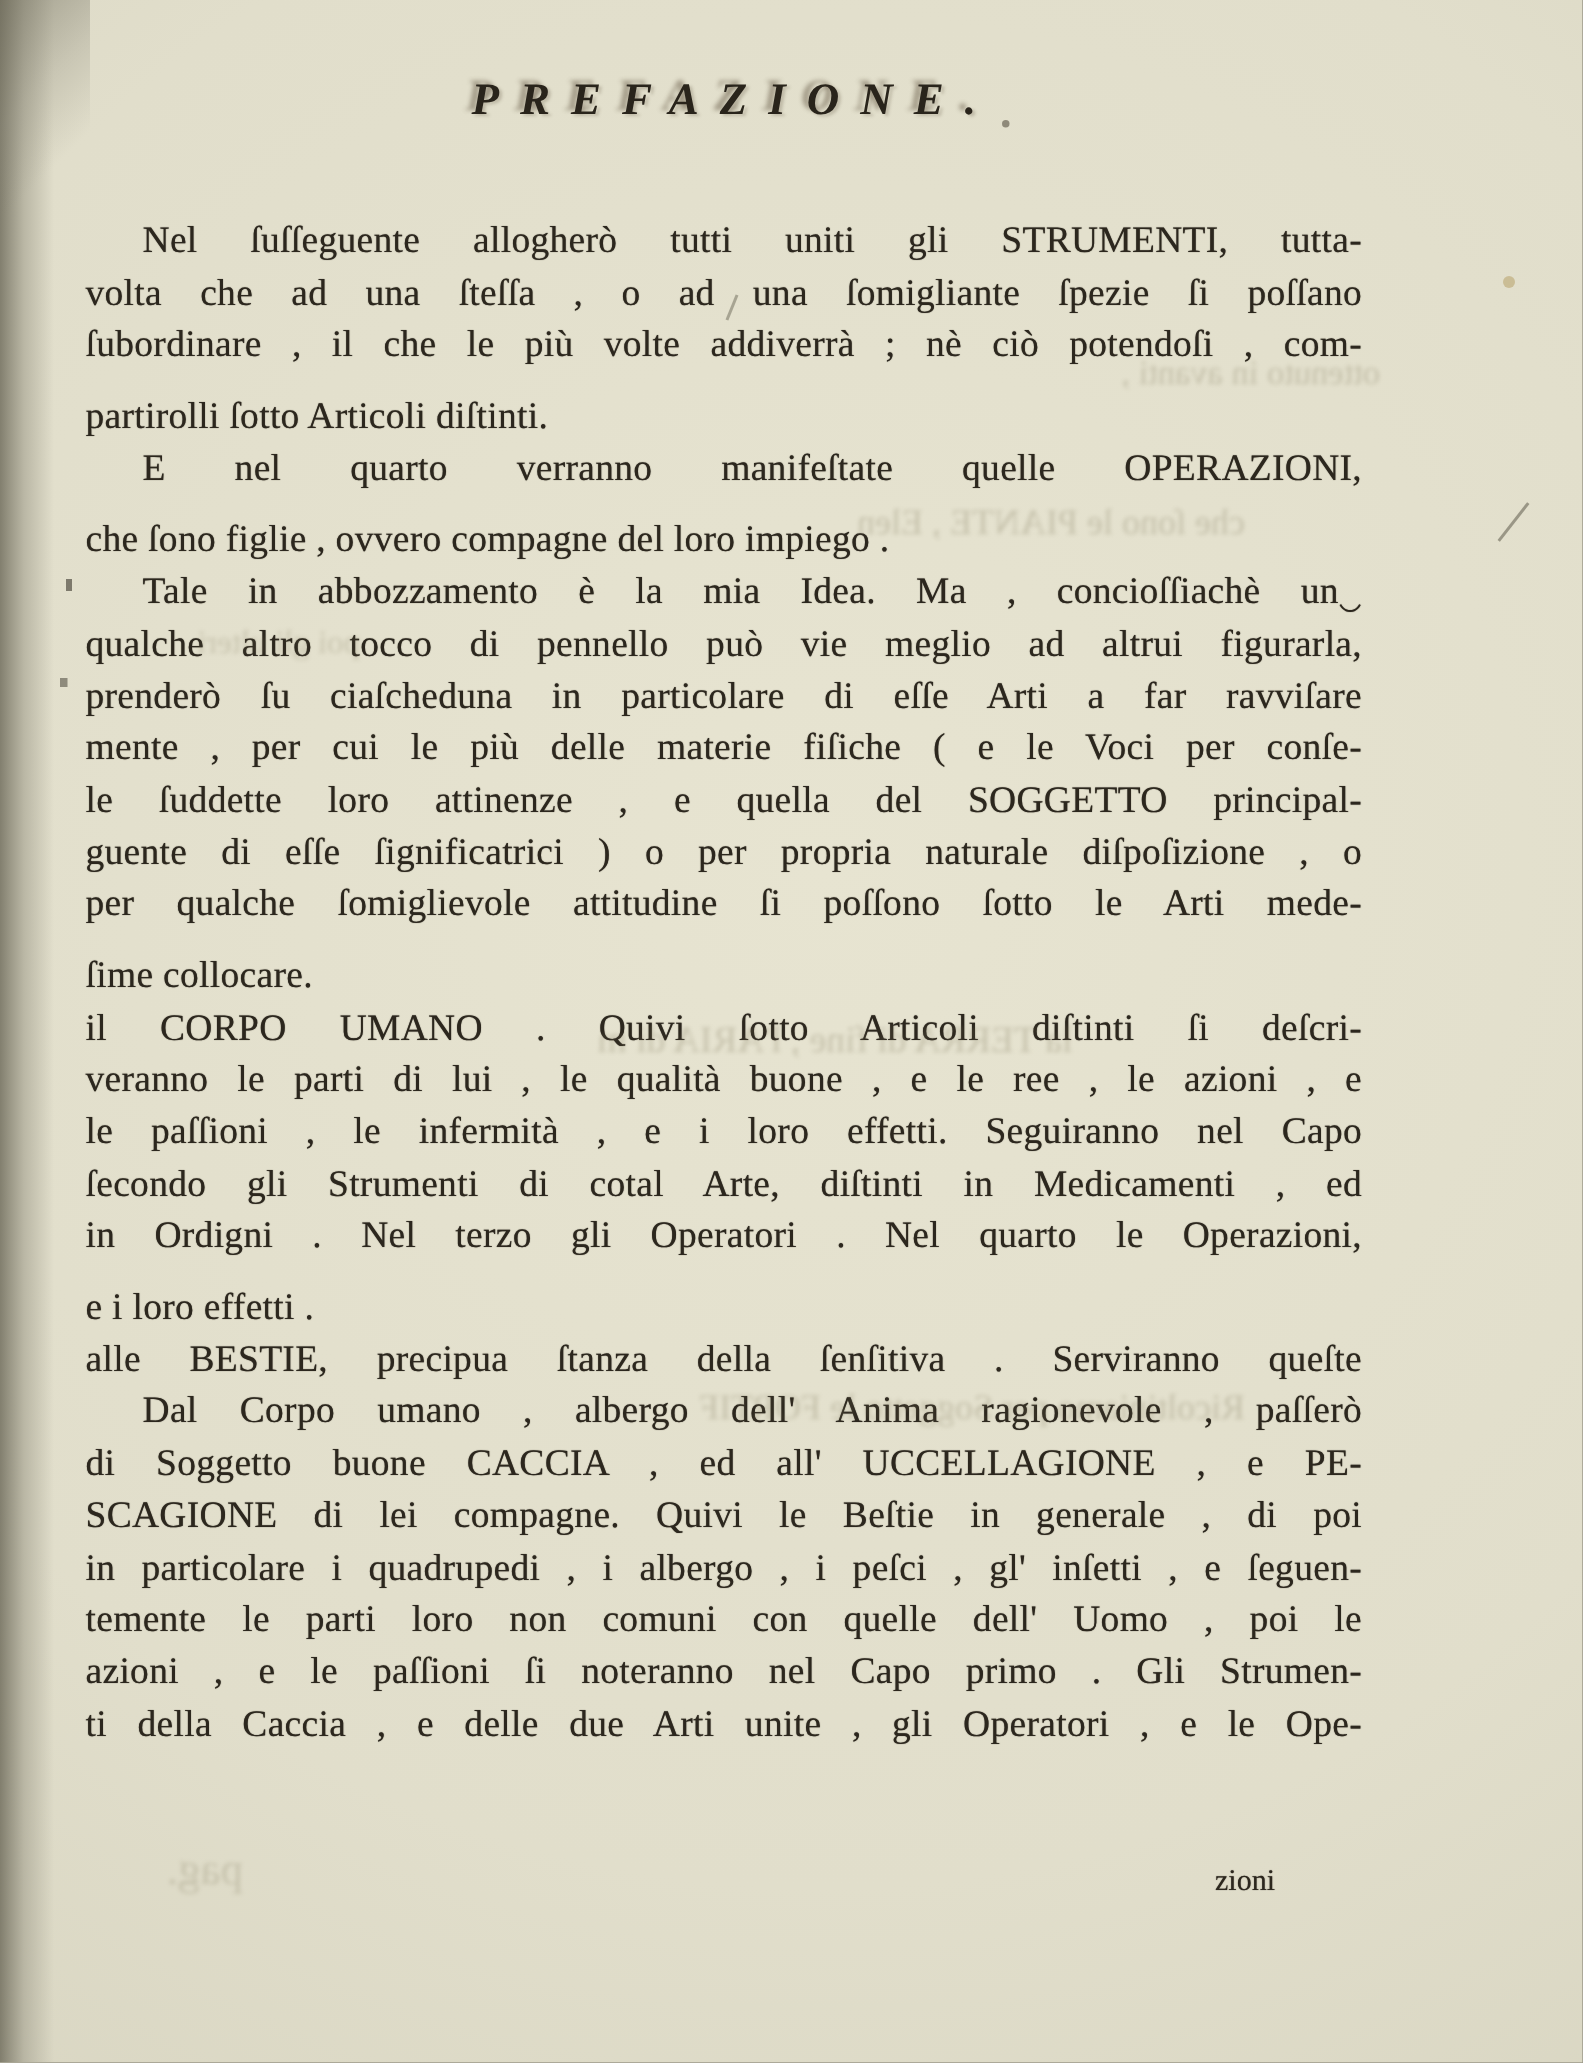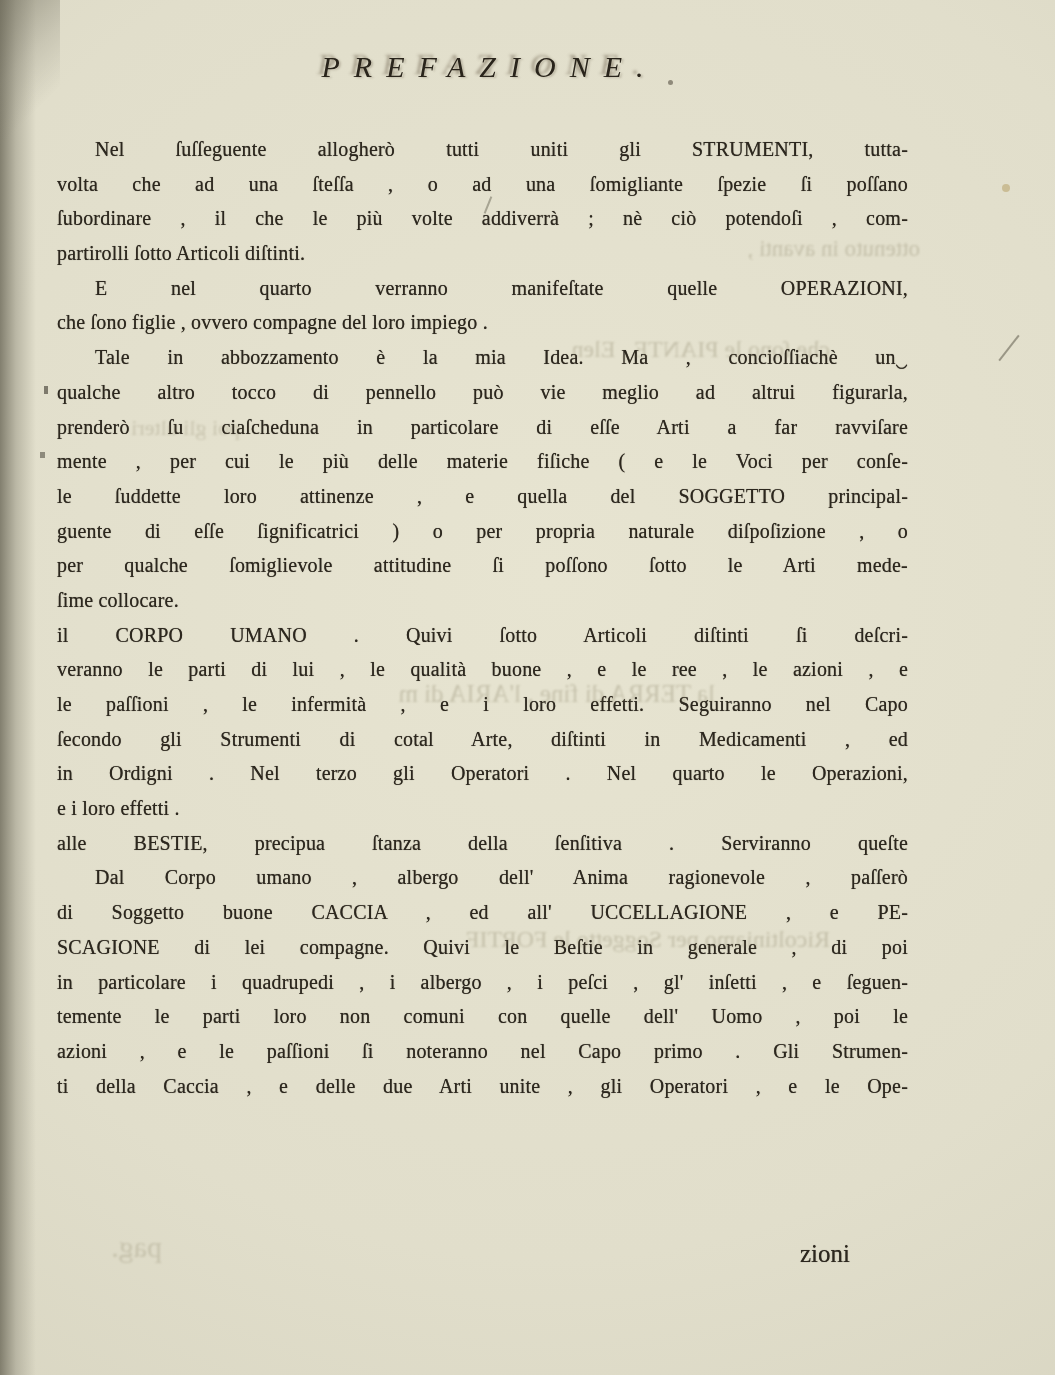--- a/index.html
+++ b/index.html
@@ -22,50 +22,50 @@
   #page .corner-tl{
     position:absolute;left:0;top:0;width:60px;height:150px;
     background:linear-gradient(135deg,#6d6a5a 0%,rgba(130,127,112,.45) 40%,rgba(0,0,0,0) 70%);
     opacity:.55;
   }
   .title{
     position:absolute;
     left:57px;top:50px;width:851px;
     text-align:center;
     font-style:italic;
-    font-weight:normal;
+    font-weight:bold;
     font-size:30px;
     letter-spacing:14px;
     text-indent:14px;
     color:#29241b;
     text-shadow:-4px -3px 3px rgba(90,78,58,.45), 2px 1px 2px rgba(90,78,58,.25);
   }
   #textblock{
     position:absolute;
-    left:57px;top:132px;width:851px;
-    font-size:20px;
+    left:57px;top:144px;width:851px;
+    font-size:25px;
     letter-spacing:.2px;
     text-shadow:0 0 .7px rgba(44,39,30,.75);
   }
   .line{
     height:34.7px;
     line-height:34.7px;
     text-align:justify;
     text-align-last:justify;
     white-space:normal;
   }
-  .line.end{text-align-last:left;}
+  .line.end{text-align-last:left;margin-top:13px;}
   .line.indent{text-indent:38px;}
   .catchword{
     position:absolute;
     left:57px;top:1237px;width:851px;
     text-align:right;
     padding-right:58px;
     box-sizing:border-box;
-    font-size:25px;
+    font-size:20px;
     line-height:34.7px;
     text-shadow:0 0 .7px rgba(44,39,30,.75);
   }
   .ghost{
     position:absolute;
     transform:scaleX(-1);
     filter:blur(1.3px);
     color:#7d7659;
     font-size:24px;
     white-space:nowrap;

